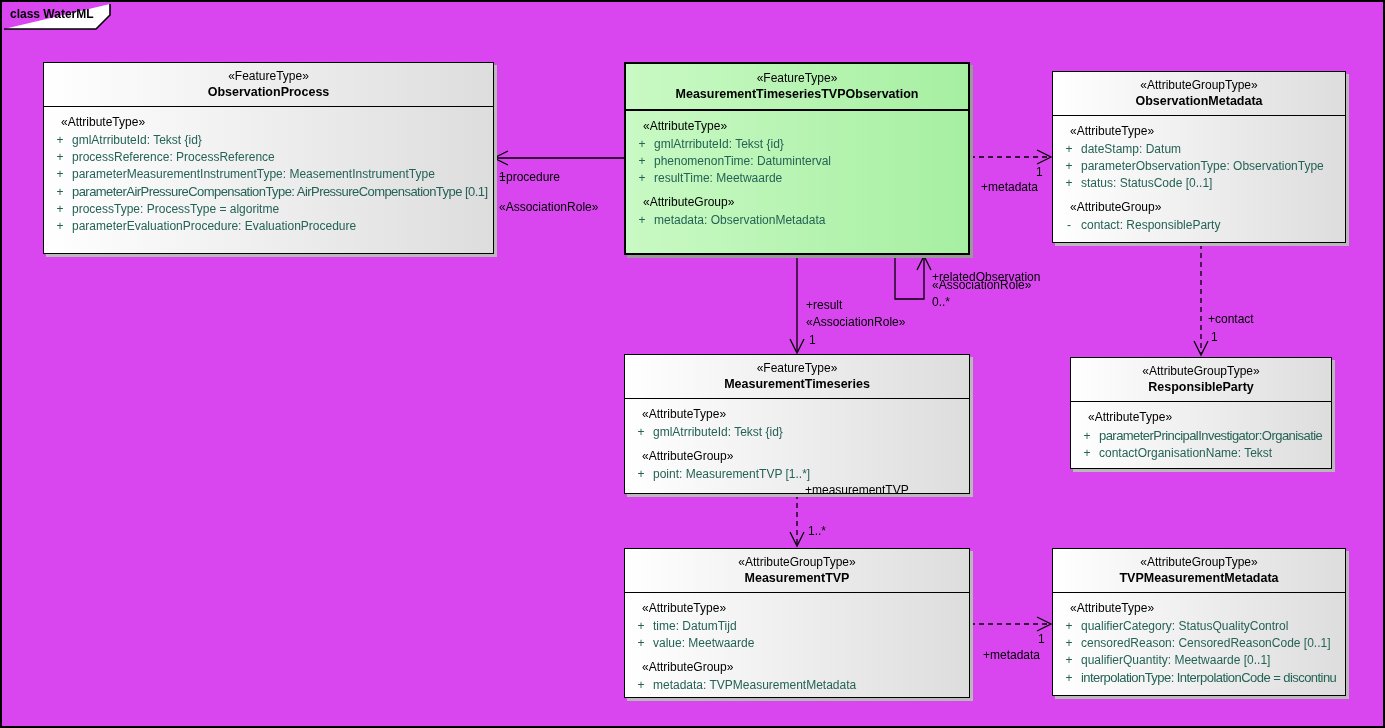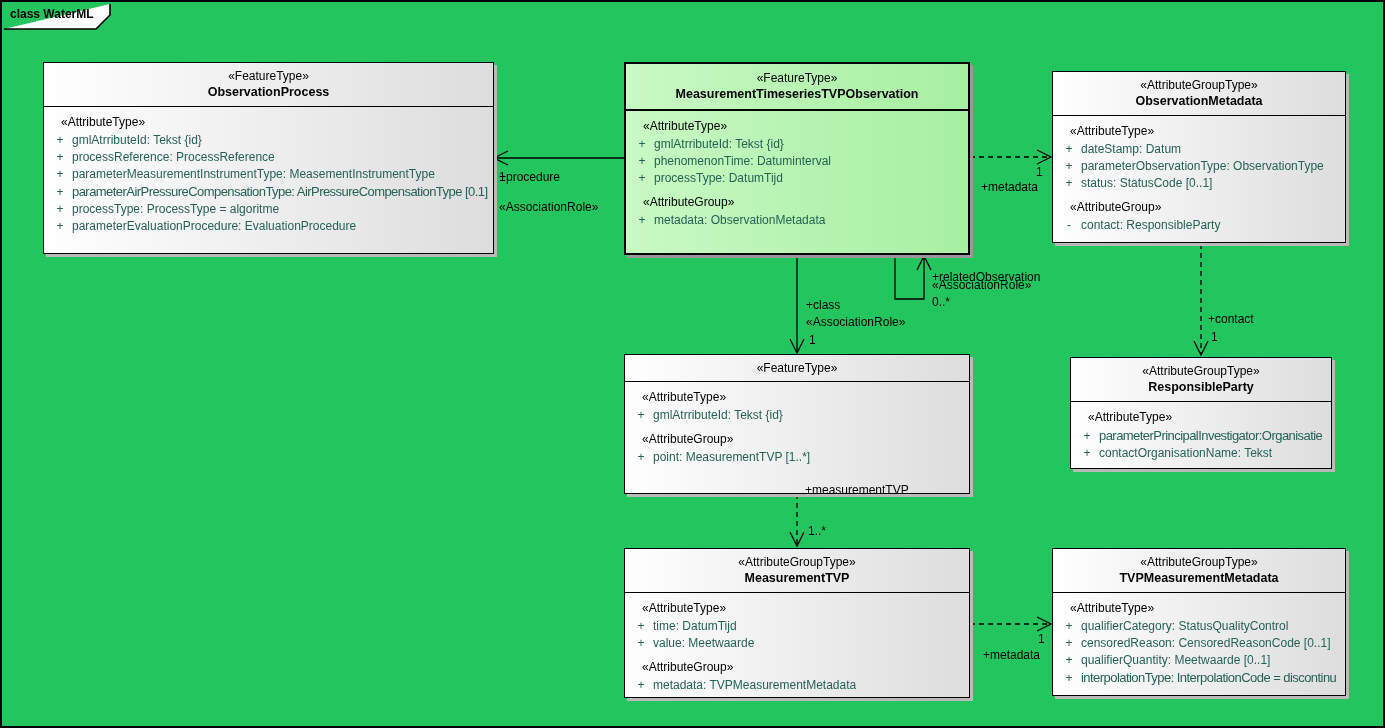--- a/index.html
+++ b/index.html
@@ -1,17 +1,17 @@
 <!DOCTYPE html>
 <html><head>
 <meta charset="utf-8">
 <style>
   html,body{margin:0;padding:0;background:#fff;}
   #canvas{
-    position:relative;width:1385px;height:728px;background:#22c55e;
+    position:relative;width:1385px;height:728px;background:#d946ef;
     border:2px solid #000;box-sizing:border-box;overflow:hidden;
     font-family:"Liberation Sans","DejaVu Sans",sans-serif;
   }
   svg.overlay{position:absolute;left:0;top:0;width:1385px;height:728px;pointer-events:none;}
   
   .frame-label{
     position:absolute;left:8px;top:5px;font-size:12px;font-weight:bold;color:#000;white-space:nowrap;
   }
   
   .uml-class{
@@ -137,21 +137,21 @@
       <div class="member">
           <span class="vis">+</span>
           <span class="txt">gmlAtrributeId: Tekst {id}</span>
         </div>
       <div class="member">
           <span class="vis">+</span>
           <span class="txt">phenomenonTime: Datuminterval</span>
         </div>
       <div class="member">
           <span class="vis">+</span>
-          <span class="txt">processType: DatumTijd</span>
+          <span class="txt">resultTime: Meetwaarde</span>
         </div>
       <div class="sec-st gap">«AttributeGroup»</div>
       <div class="member">
           <span class="vis">+</span>
           <span class="txt">metadata: ObservationMetadata</span>
         </div>
     </div>
   </div>
 
   <div class="uml-class c-om">
@@ -177,20 +177,21 @@
       <div class="member">
           <span class="vis">-</span>
           <span class="txt">contact: ResponsibleParty</span>
         </div>
     </div>
   </div>
 
   <div class="uml-class c-mt">
     <div class="uml-head">
       <div class="stereo">«FeatureType»</div>
+      <div class="cname">MeasurementTimeseries</div>
     </div>
     <div class="uml-body">
       <div class="sec-st">«AttributeType»</div>
       <div class="member">
           <span class="vis">+</span>
           <span class="txt">gmlAtrributeId: Tekst {id}</span>
         </div>
       <div class="sec-st gap">«AttributeGroup»</div>
       <div class="member">
           <span class="vis">+</span>
@@ -270,21 +271,21 @@
   <div class="clabel" style="left:497px;top:168px;">+procedure</div>
   <div class="clabel" style="left:497px;top:198px;">«AssociationRole»</div>
 
   <div class="clabel" style="left:1034px;top:163px;">1</div>
   <div class="clabel" style="left:979px;top:178px;">+metadata</div>
 
   <div class="clabel" style="left:930px;top:268px;">+relatedObservation</div>
   <div class="clabel" style="left:930px;top:276px;">«AssociationRole»</div>
   <div class="clabel" style="left:930px;top:293px;">0..*</div>
 
-  <div class="clabel" style="left:804px;top:296px;">+class</div>
+  <div class="clabel" style="left:804px;top:296px;">+result</div>
   <div class="clabel" style="left:804px;top:313px;">«AssociationRole»</div>
   <div class="clabel" style="left:807px;top:331px;">1</div>
 
   <div class="clabel" style="left:1206px;top:310px;">+contact</div>
   <div class="clabel" style="left:1209px;top:328px;">1</div>
 
   <div class="clabel" style="left:803px;top:481px;">+measurementTVP</div>
   <div class="clabel" style="left:806px;top:522px;">1..*</div>
 
   <div class="clabel" style="left:1036px;top:630px;">1</div>

